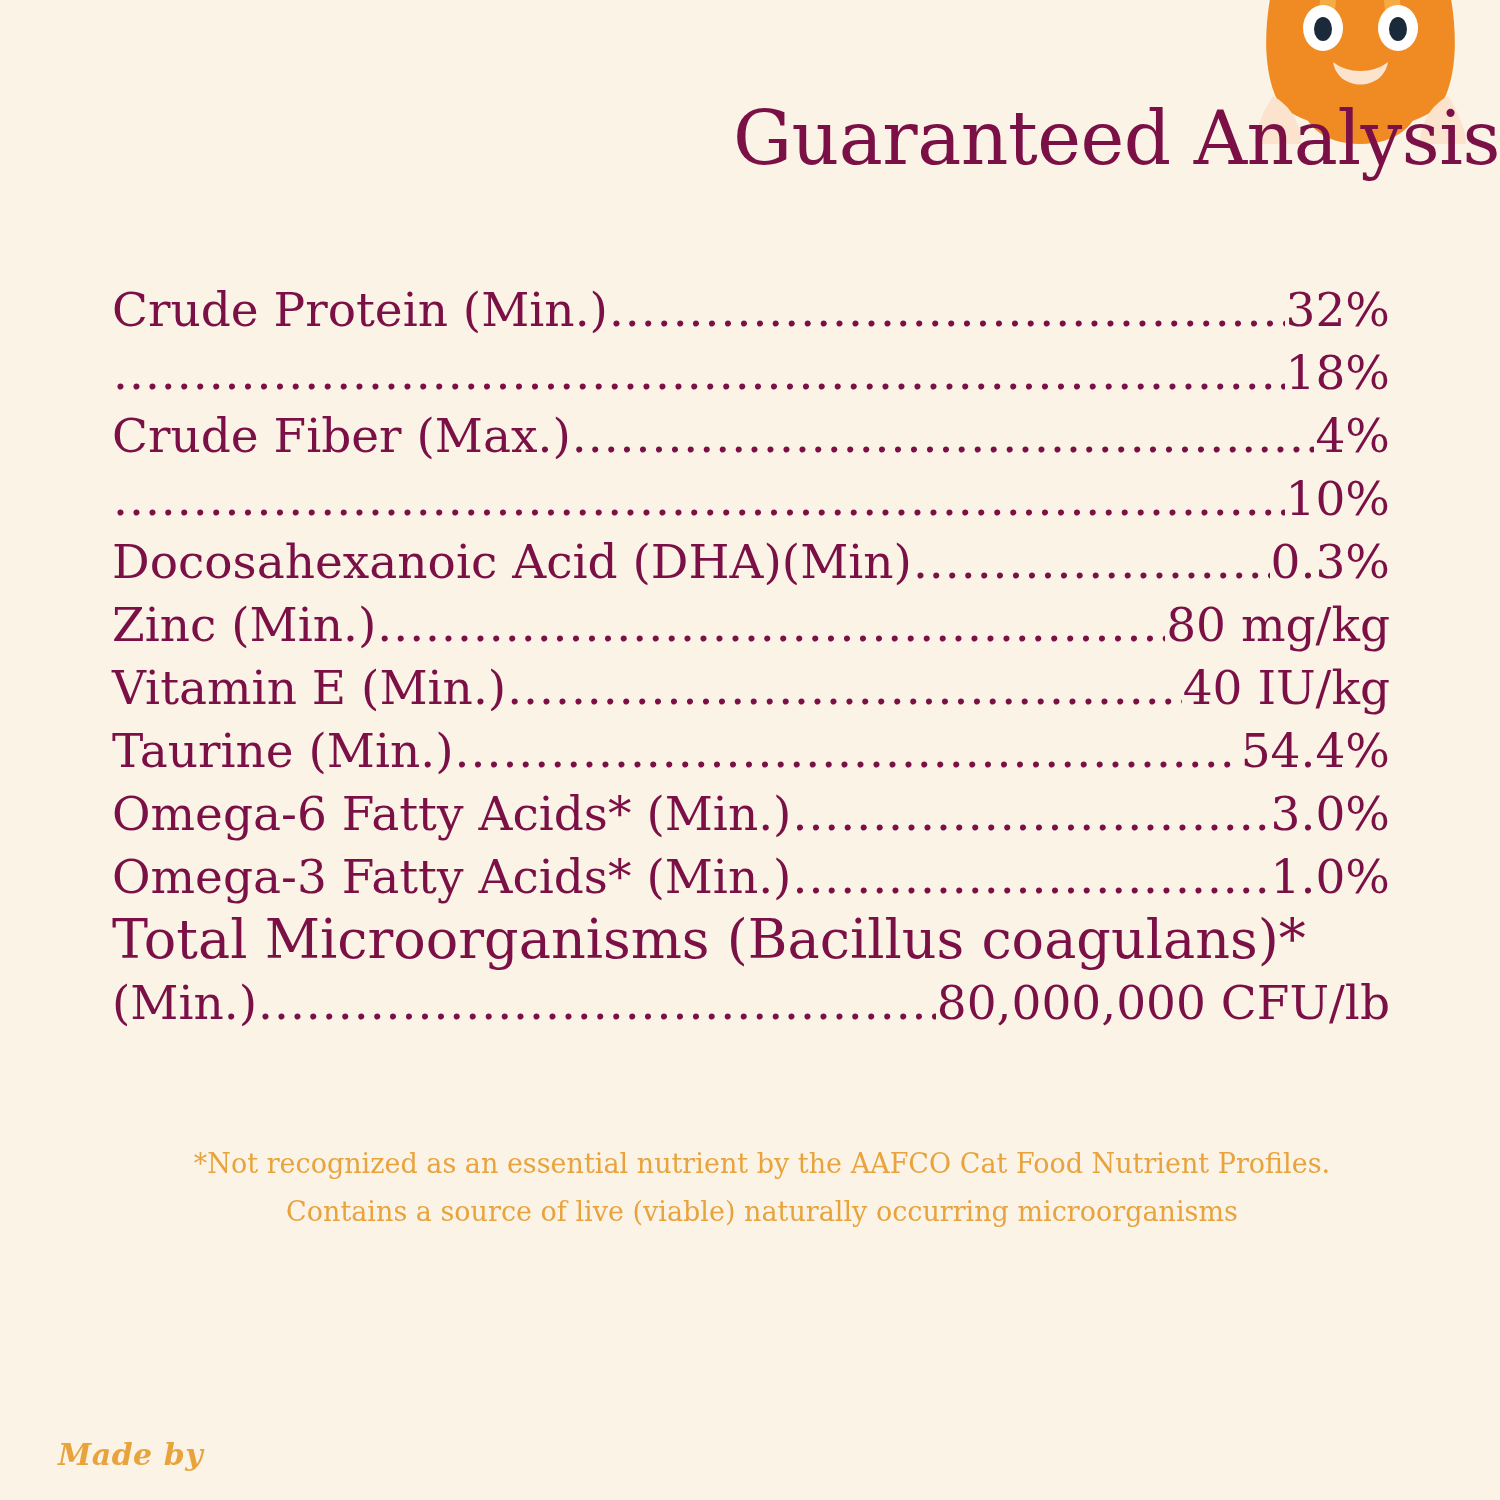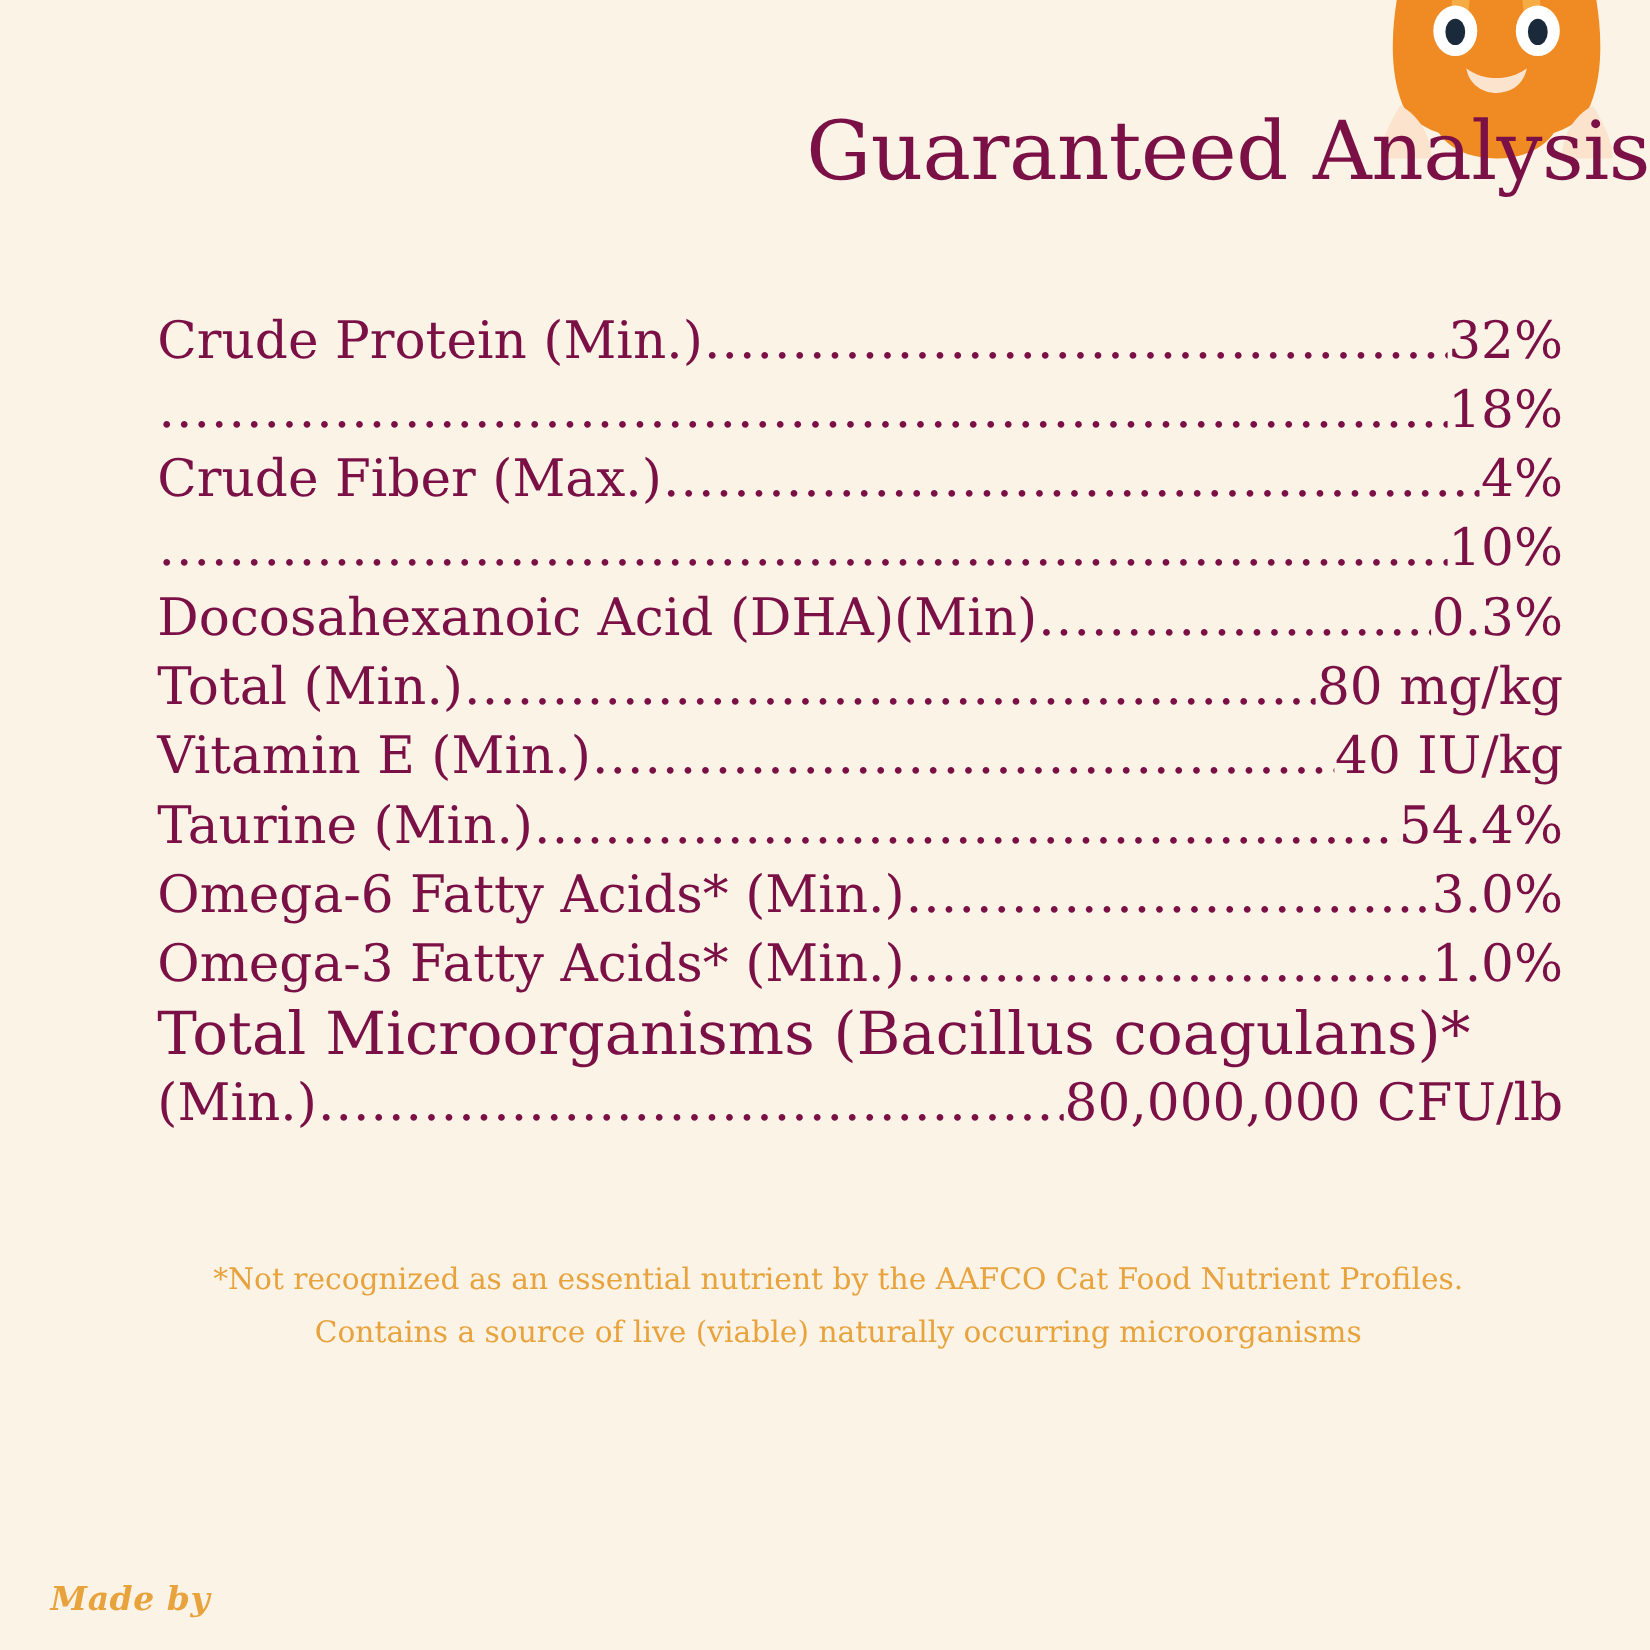--- a/index.html
+++ b/index.html
@@ -39,21 +39,20 @@
   }
 
   
   .analysis {
     position: absolute;
     top: 278px;
     left: 112px;
     width: 1278px;
     color: #7b1046;
     font-family: "DejaVu Serif", serif;
-    margin-left: 31px;
   }
   .row {
     display: flex;
     align-items: baseline;
     font-size: 47px;
     line-height: 63px;
     white-space: nowrap;
   }
   .row .label { flex: 0 0 auto; }
   .row .dots {
@@ -91,21 +90,21 @@
     left: 28px;
     bottom: 28px;
     width: 330px;
   }
   .logo-made-by {
     font-family: "DejaVu Serif", serif;
     font-style: italic;
     font-weight: bold;
     font-size: 30px;
     color: #e8a33d;
-    margin-left: 18px;
+    margin-left: 30px;
     letter-spacing: 0.5px;
   }
   .logo-nacho {
     font-family: "DejaVu Serif", serif;
     font-weight: bold;
     font-size: 92px;
     color: #e8a33d;
     line-height: 0.95;
     letter-spacing: -1px;
   }
@@ -165,21 +164,21 @@
     <span class="value">10%</span>
   </div>
 
   <div class="row">
     <span class="label">Docosahexanoic Acid (DHA)(Min)</span>
     <span class="dots">.......................................................................................................................................................................</span>
     <span class="value">0.3%</span>
   </div>
 
   <div class="row">
-    <span class="label">Total (Min.)</span>
+    <span class="label">Zinc (Min.)</span>
     <span class="dots">.......................................................................................................................................................................</span>
     <span class="value">80 mg/kg</span>
   </div>
 
   <div class="row">
     <span class="label">Vitamin E (Min.)</span>
     <span class="dots">.......................................................................................................................................................................</span>
     <span class="value">40 IU/kg</span>
   </div>
 

